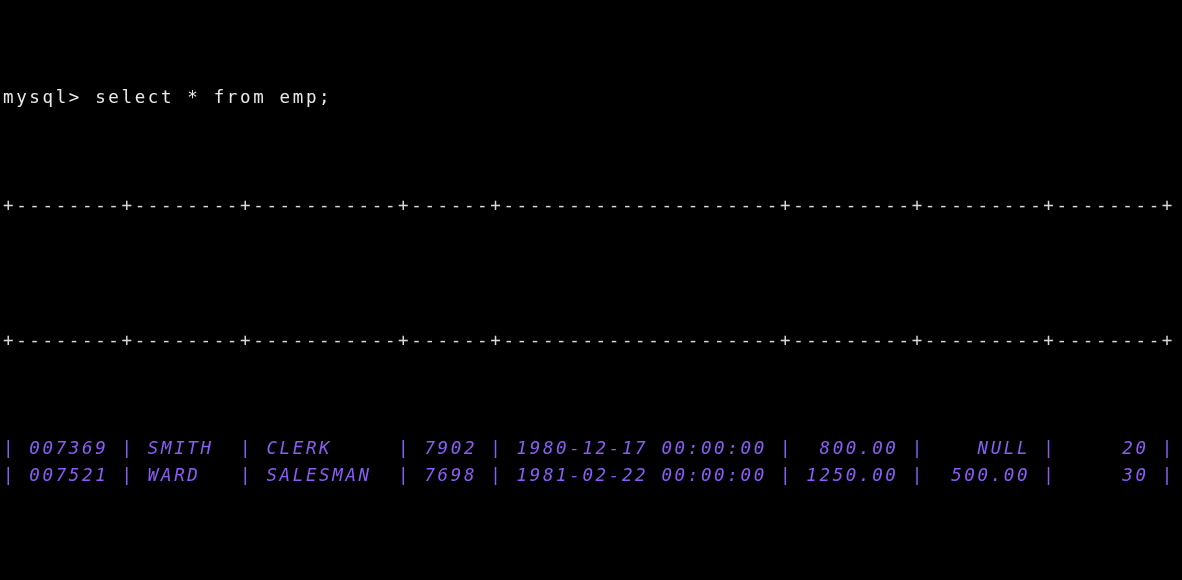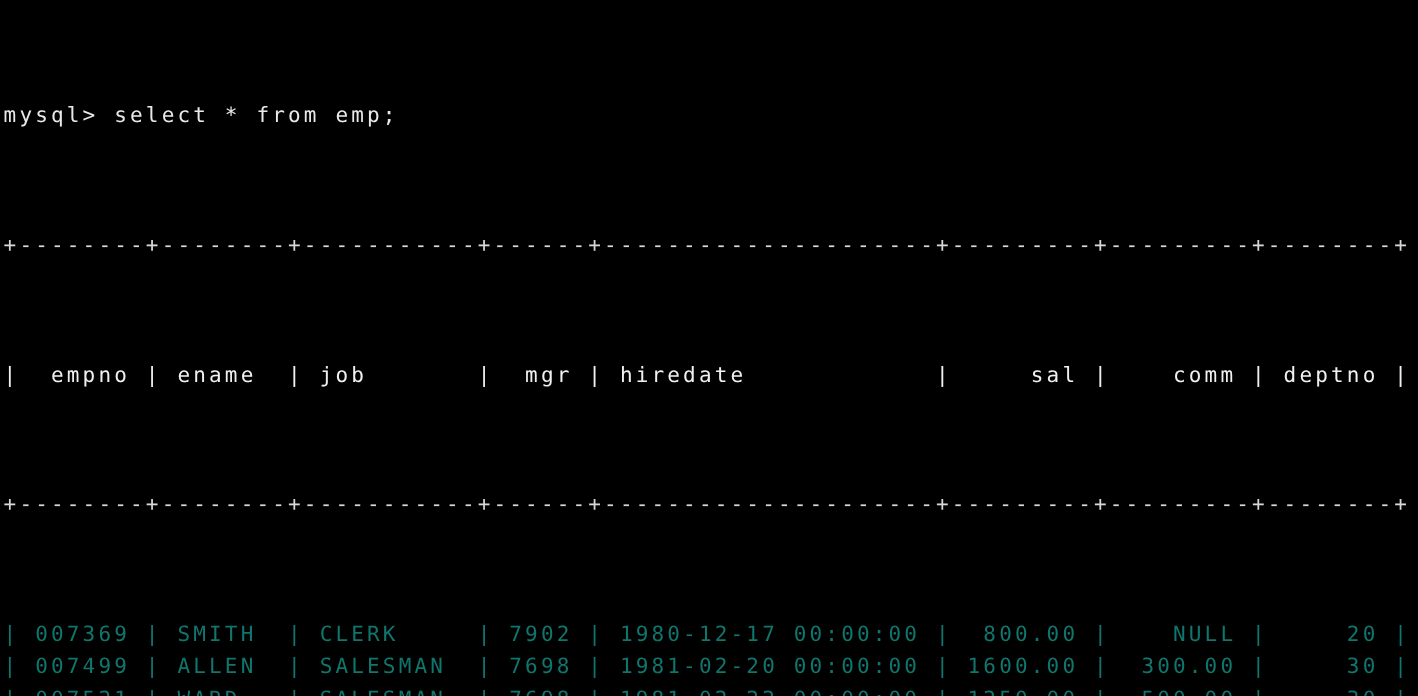--- a/index.html
+++ b/index.html
@@ -28,36 +28,35 @@
     -webkit-font-smoothing: none;
   }
   .line {
     height: 27px;
     white-space: pre;
     font-variant-ligatures: none;
   }
   .prompt-line { color: #e9e9e9; }
   .rule-line   { color: #d8d8d8; }
   .head-line   { color: #f0f0f0; }
-  .row-line    { color: #0f766e; }
+  .row-line    { color: #8b5cf6; font-style: italic; }
 </style>
 </head>
 <body>
 
 <div id="terminal" style="letter-spacing: 2.633px; border-radius: 23px;">
 
   <div class="line prompt-line">mysql&gt; select * from emp;</div>
 
   <div class="line rule-line">+--------+--------+-----------+------+---------------------+---------+---------+--------+</div>
 
-  <div class="line head-line">|  empno | ename  | job       |  mgr | hiredate            |     sal |    comm | deptno |</div>
 
   <div class="line rule-line">+--------+--------+-----------+------+---------------------+---------+---------+--------+</div>
 
-  <div id="table-body"><div class="line row-line">| 007369 | SMITH  | CLERK     | 7902 | 1980-12-17 00:00:00 |  800.00 |    NULL |     20 |</div><div class="line row-line">| 007499 | ALLEN  | SALESMAN  | 7698 | 1981-02-20 00:00:00 | 1600.00 |  300.00 |     30 |</div><div class="line row-line">| 007521 | WARD   | SALESMAN  | 7698 | 1981-02-22 00:00:00 | 1250.00 |  500.00 |     30 |</div></div>
+  <div id="table-body"><div class="line row-line">| 007369 | SMITH  | CLERK     | 7902 | 1980-12-17 00:00:00 |  800.00 |    NULL |     20 |</div><div class="line row-line">| 007521 | WARD   | SALESMAN  | 7698 | 1981-02-22 00:00:00 | 1250.00 |  500.00 |     30 |</div></div>
 
   
 
   
 
   
 
 </div>
 
 </body></html>

